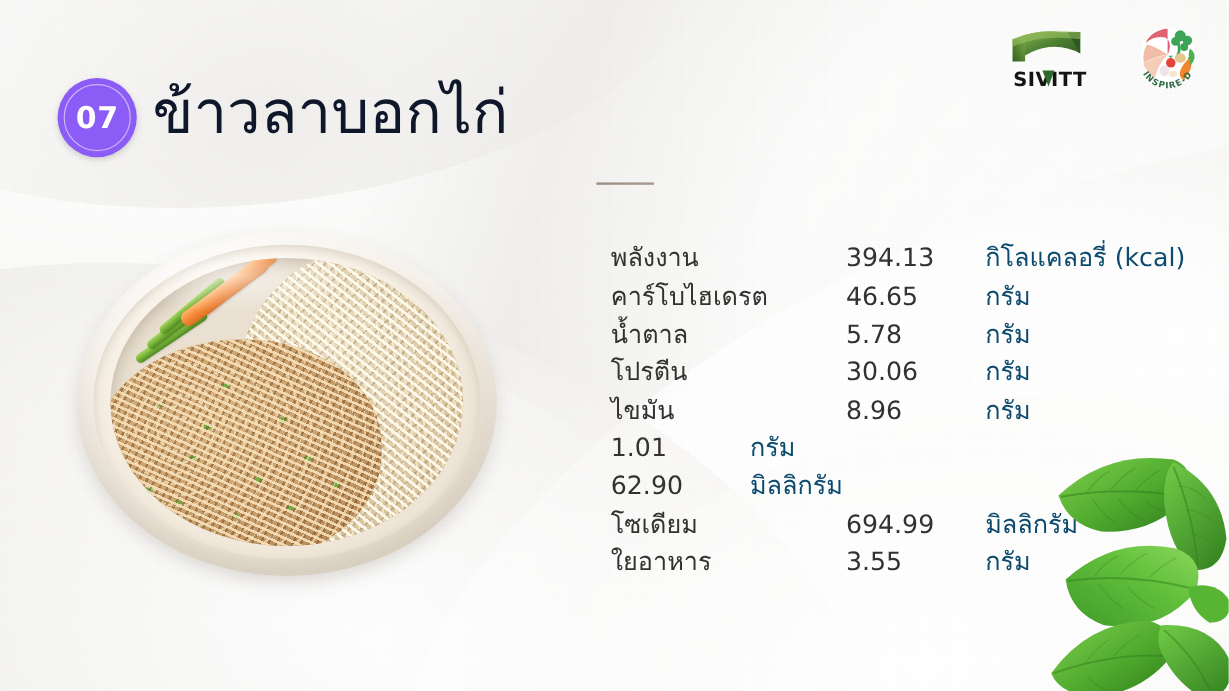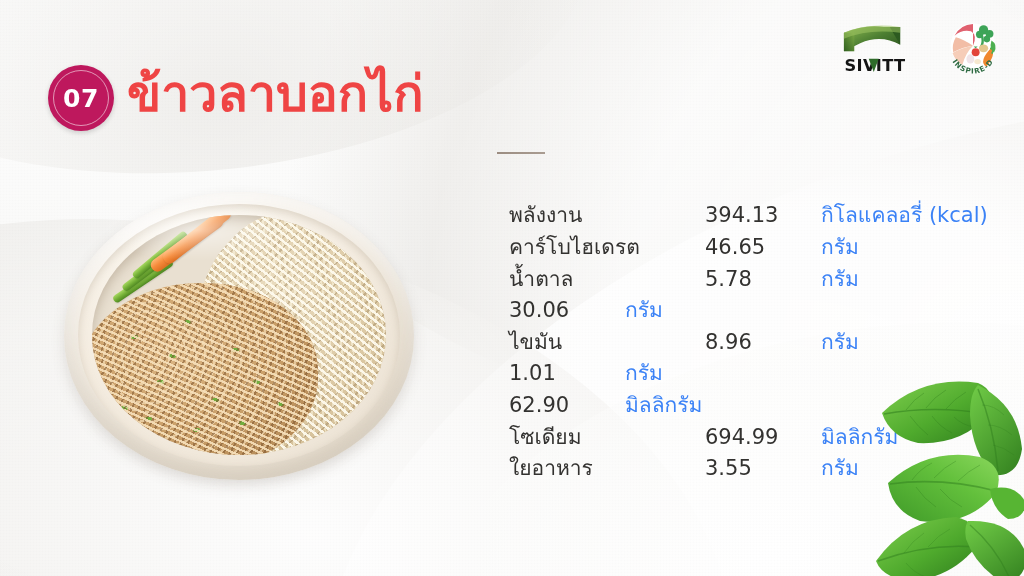--- a/index.html
+++ b/index.html
@@ -98,21 +98,21 @@
     background: radial-gradient(ellipse 1200px 700px at 45% 45%,
         rgba(0,0,0,0) 55%, rgba(0,0,0,0.035) 100%);
   }
 
   
   .badge {
     position: absolute;
     left: 48px; top: 65px;
     width: 66px; height: 66px;
     border-radius: 50%;
-    background: #be185d;
+    background: #8b5cf6;
     display: flex; align-items: center; justify-content: center;
     box-shadow: 0 2px 5px rgba(0,0,0,0.16);
   }
   .badge::after {
     content: "";
     position: absolute;
     left: 5px; top: 5px; right: 5px; bottom: 5px;
     border-radius: 50%;
     border: 1.6px solid rgba(255,255,255,0.55);
   }
@@ -122,22 +122,22 @@
     font-size: 25px;
     font-weight: 700;
     letter-spacing: 0.5px;
     line-height: 1;
   }
 
   .slide-title {
     position: absolute;
     left: 127px; top: 63px;
     font-size: 50px;
-    font-weight: 700;
-    color: #ef4444;
+    font-weight: 400;
+    color: #0f172a;
     letter-spacing: 0px;
     line-height: 1.25;
     white-space: nowrap;
   }
 
   
   .logos {
     position: absolute;
     right: 18px; top: 18px;
     display: flex;
@@ -181,21 +181,21 @@
     flex: 0 0 100px;
     font-size: 21px;
     color: #333230;
     line-height: 1.2;
     white-space: nowrap;
     margin-top: 26px;
   }
   .nut-unit {
     flex: 1 1 auto;
     font-size: 21px;
-    color: #3b82f6;
+    color: #0c4a6e;
     line-height: 1.2;
     white-space: nowrap;
   }
 
   
   .food-photo {
     position: absolute;
     left: 58px; top: 188px;
     width: 362px; height: 296px;
   }
@@ -442,20 +442,21 @@
       <span class="nut-unit">กรัม</span>
     </div>
 
     <div class="nut-row">
       <span class="nut-label">น้ำตาล</span>
       <span class="nut-value">5.78</span>
       <span class="nut-unit">กรัม</span>
     </div>
 
     <div class="nut-row">
+      <span class="nut-label">โปรตีน</span>
       <span class="nut-value">30.06</span>
       <span class="nut-unit">กรัม</span>
     </div>
 
     <div class="nut-row">
       <span class="nut-label">ไขมัน</span>
       <span class="nut-value">8.96</span>
       <span class="nut-unit">กรัม</span>
     </div>
 

